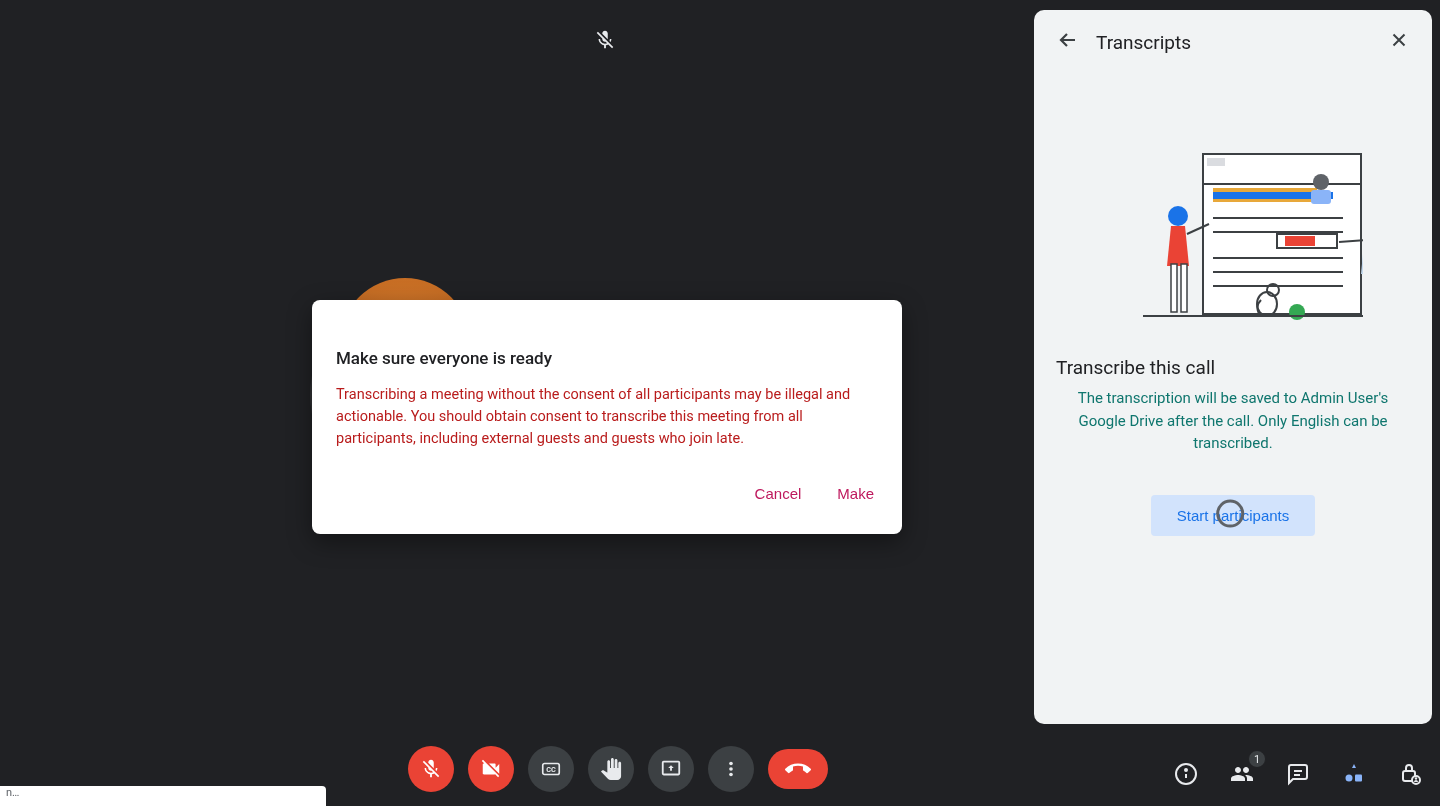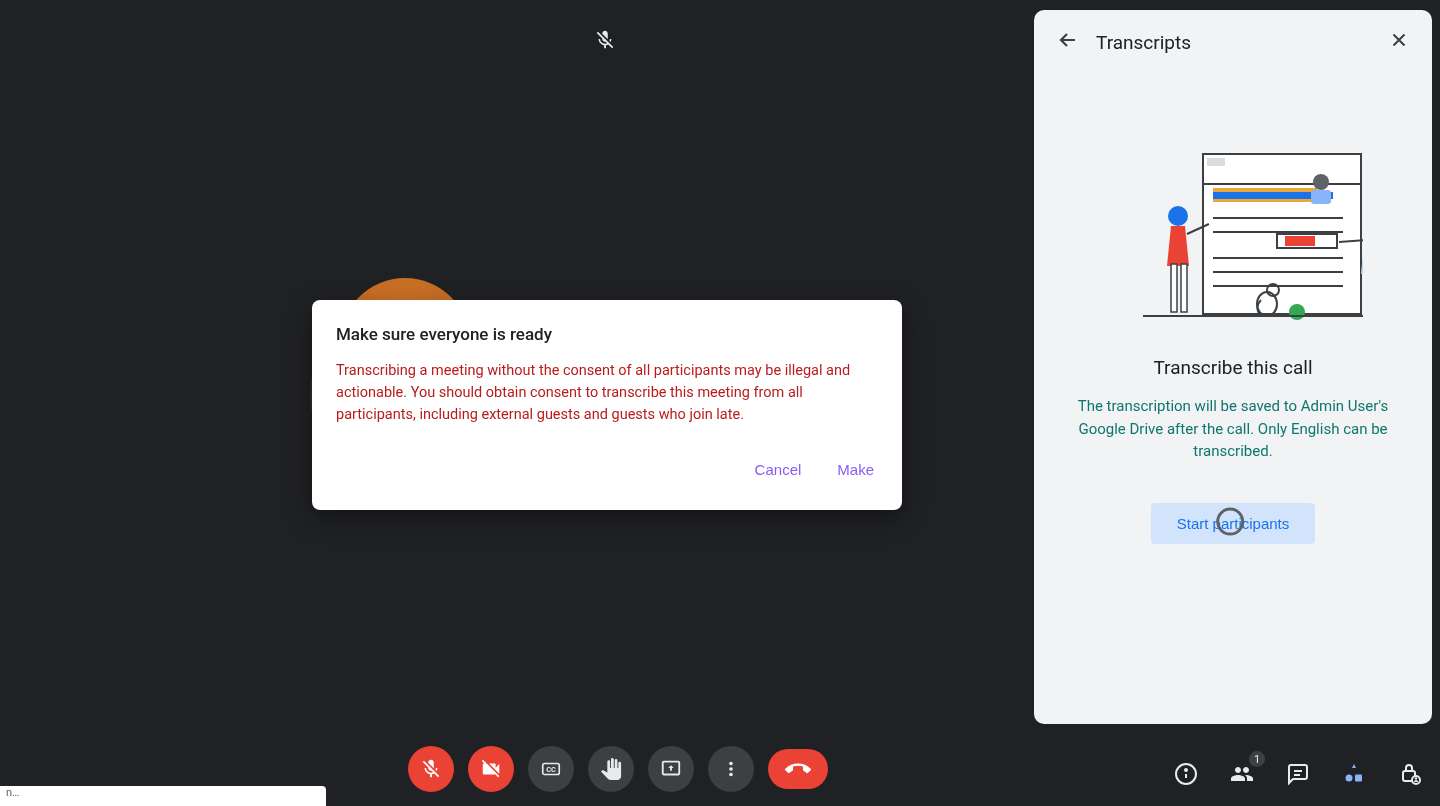--- a/index.html
+++ b/index.html
@@ -61,36 +61,37 @@
       background: #fff;
       border-radius: 8px;
       box-shadow: 0 8px 24px rgba(0,0,0,0.4);
       padding: 24px;
     }
     .dialog-title {
       font-size: 17px;
       font-weight: 500;
       color: #202124;
       margin-bottom: 16px;
+      margin-top: 24px;
     }
     .dialog-body {
       font-size: 14.5px;
       color: #b91c1c;
       line-height: 1.5;
       margin-bottom: 28px;
     }
     .dialog-actions {
       display: flex;
       justify-content: flex-end;
       gap: 28px;
     }
     .dialog-btn {
       background: none;
       border: none;
-      color: #8b5cf6;
+      color: #be185d;
       font-size: 15px;
       font-weight: 500;
       cursor: pointer;
       padding: 8px 4px;
     }
     .control-bar {
       position: absolute;
       bottom: 14px;
       left: 408px;
       display: flex;
@@ -185,24 +186,23 @@
       display: flex;
       justify-content: center;
       margin-top: 60px;
       margin-bottom: 30px;
     }
     .illus-svg {
       width: 260px;
       height: 180px;
     }
     .panel-heading {
-      text-align: center;
       font-size: 19px;
       color: #202124;
-      margin-bottom: 16px;
+      margin-bottom: 8px;
       font-weight: 400;
     }
     .panel-desc {
       text-align: center;
       font-size: 15px;
       color: #0f766e;
       line-height: 1.5;
       padding: 0 10px;
       margin-bottom: 40px;
     }

